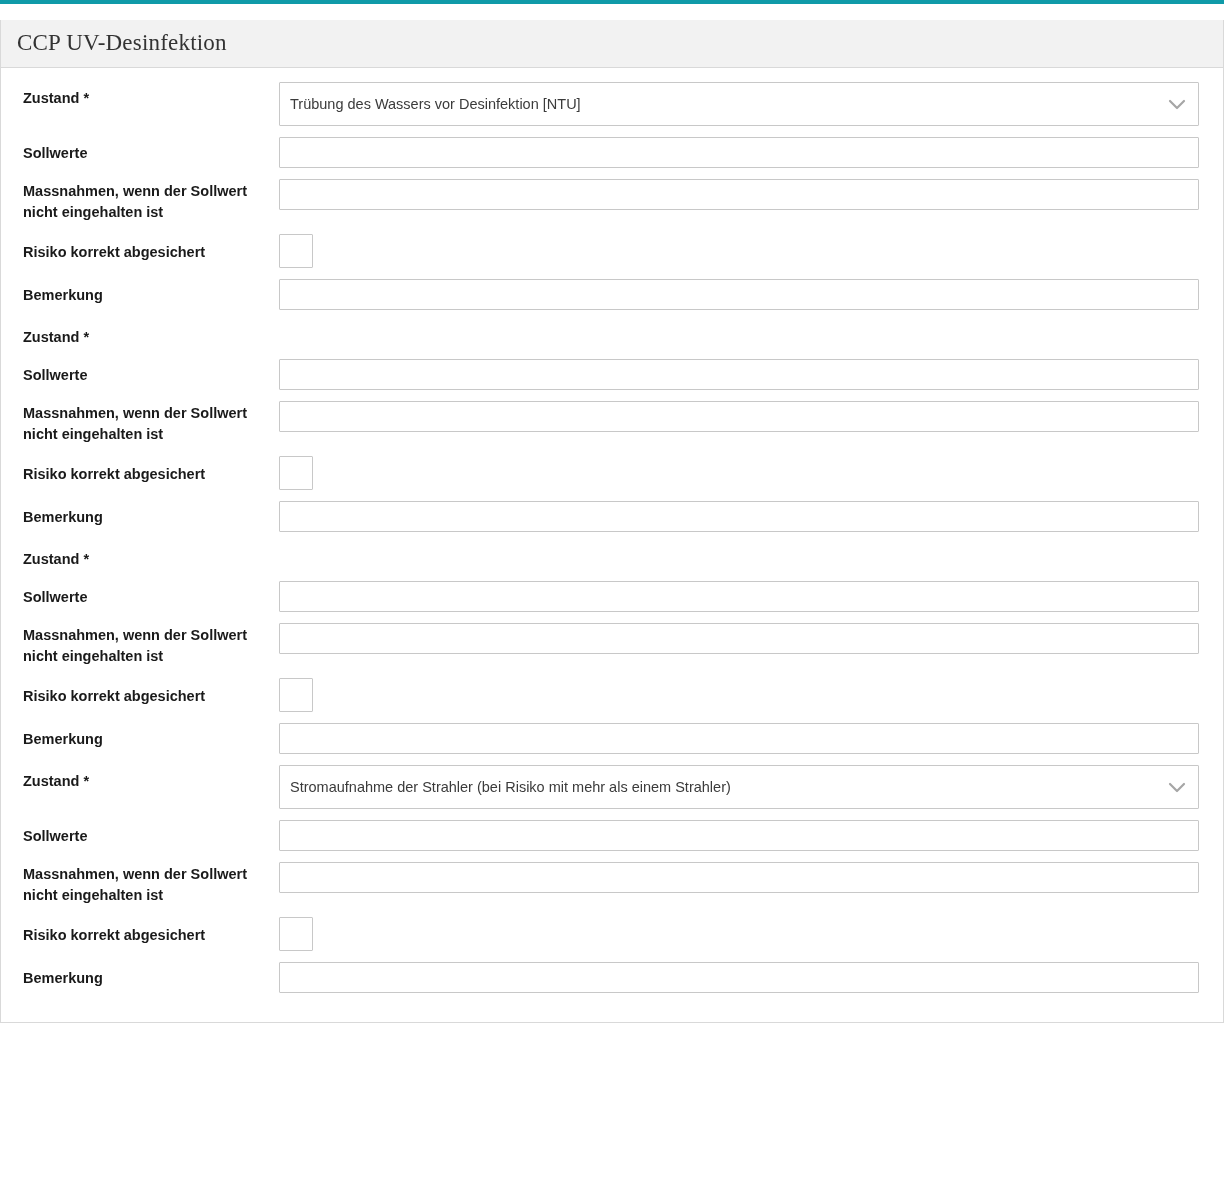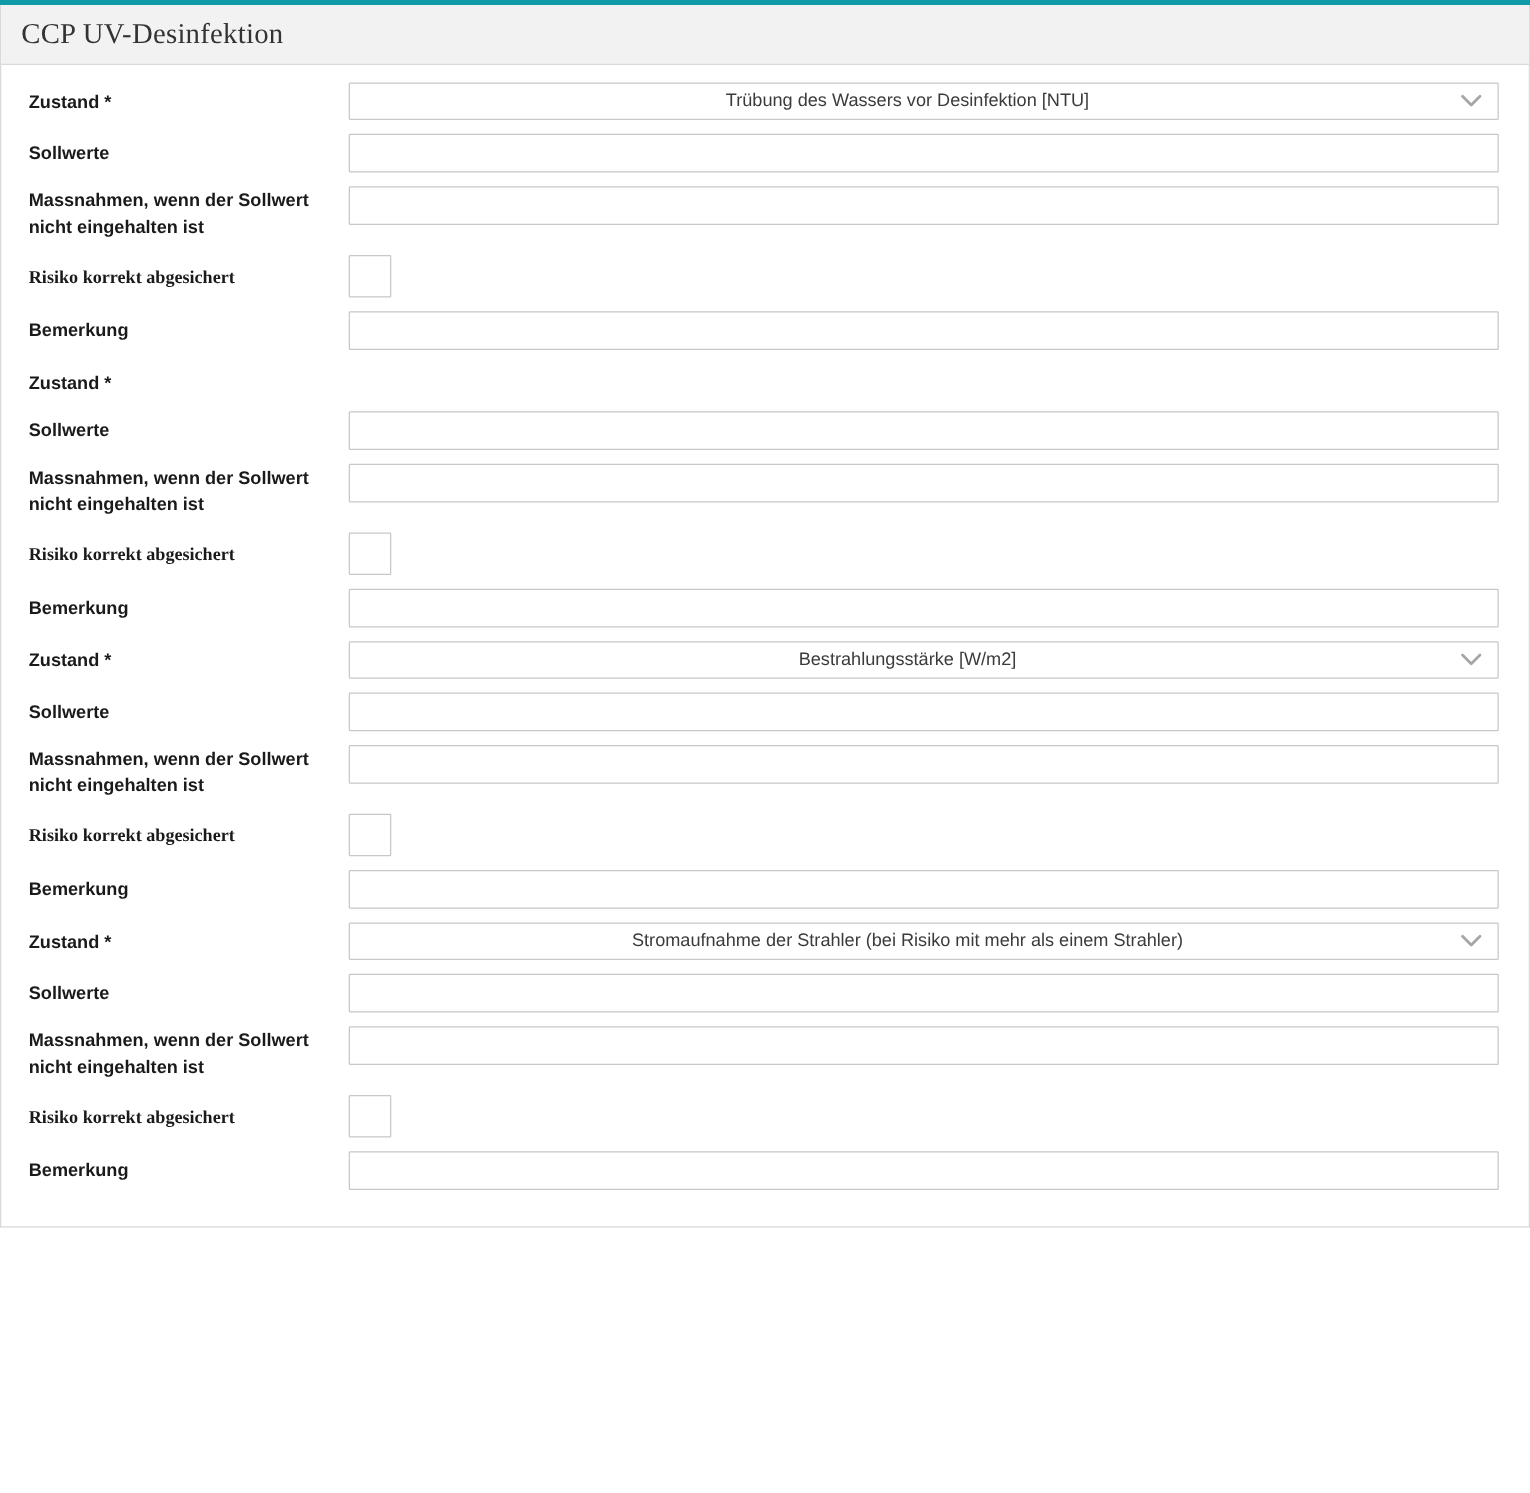--- a/index.html
+++ b/index.html
@@ -28,20 +28,21 @@
   .panel {
     margin: 0;
     border: 1px solid #d9d9d9;
     border-top: none;
     background: #ffffff;
   }
   .panel-header {
     background: #f2f2f2;
     border-bottom: 1px solid #d9d9d9;
     padding: 10px 16px 12px 16px;
+    margin-top: 16px;
   }
   .panel-title {
     font-family: "Liberation Serif", serif;
     font-size: 23px;
     font-weight: 400;
     color: #333333;
     letter-spacing: 0.2px;
     line-height: 1.1;
   }
   .form-body {
@@ -61,33 +62,32 @@
     color: #1a1a1a;
     line-height: 1.45;
     padding-top: 6px;
   }
   .field {
     flex: 1 1 auto;
     position: relative;
   }
   .select-box {
     position: relative;
-    height: 30px;
+    height: 44px;
     border: 1px solid #c8c8c8;
     background: #ffffff;
     box-sizing: border-box;
     display: flex;
     align-items: center;
     padding: 0 36px 0 10px;
     font-size: 14.5px;
     color: #3b3b3b;
     border-radius: 1px;
     overflow: hidden;
     white-space: nowrap;
-    justify-content: center;
   }
   .select-box .caret {
     position: absolute;
     right: 12px;
     top: 50%;
     transform: translateY(-50%);
     width: 18px;
     height: 12px;
     display: block;
     pointer-events: none;
@@ -111,21 +111,21 @@
     border: 1px solid #c8c8c8;
     background: #ffffff;
     box-sizing: border-box;
     border-radius: 1px;
     display: block;
     appearance: none;
     -webkit-appearance: none;
     margin: 0;
   }
   .row.measure .label { padding-top: 2px; }
-  .row.checkbox-row .label { padding-top: 8px; font-family: Liberation Serif, serif; }
+  .row.checkbox-row .label { padding-top: 8px; }
   .row.checkbox-row .field { display: flex; }
   .footer-pad { height: 8px; }
 </style>
 </head>
 <body>
 
 <div class="page">
 
   <div class="top-accent"></div>
 
@@ -206,30 +206,20 @@
 
       <div class="row">
         <div class="label">Bemerkung</div>
         <div class="field">
           <input class="text-input" type="text" value="" style="">
         </div>
       </div>
 
       <div class="row">
         <div class="label">Zustand *</div>
-        <div class="field">
-          <div class="select-box">
-            <span>Bestrahlungsstärke [W/m2]</span>
-            <span class="caret">
-              <svg viewBox="0 0 18 12" width="18" height="12" aria-hidden="true">
-                <path d="M2 2 L9 9 L16 2" fill="none" stroke="#a6a6a6" stroke-width="2.2" stroke-linecap="round" stroke-linejoin="round"></path>
-              </svg>
-            </span>
-          </div>
-        </div>
       </div>
 
       <div class="row">
         <div class="label">Sollwerte</div>
         <div class="field">
           <input class="text-input" type="text" value="" style="">
         </div>
       </div>
 
       <div class="row measure">

